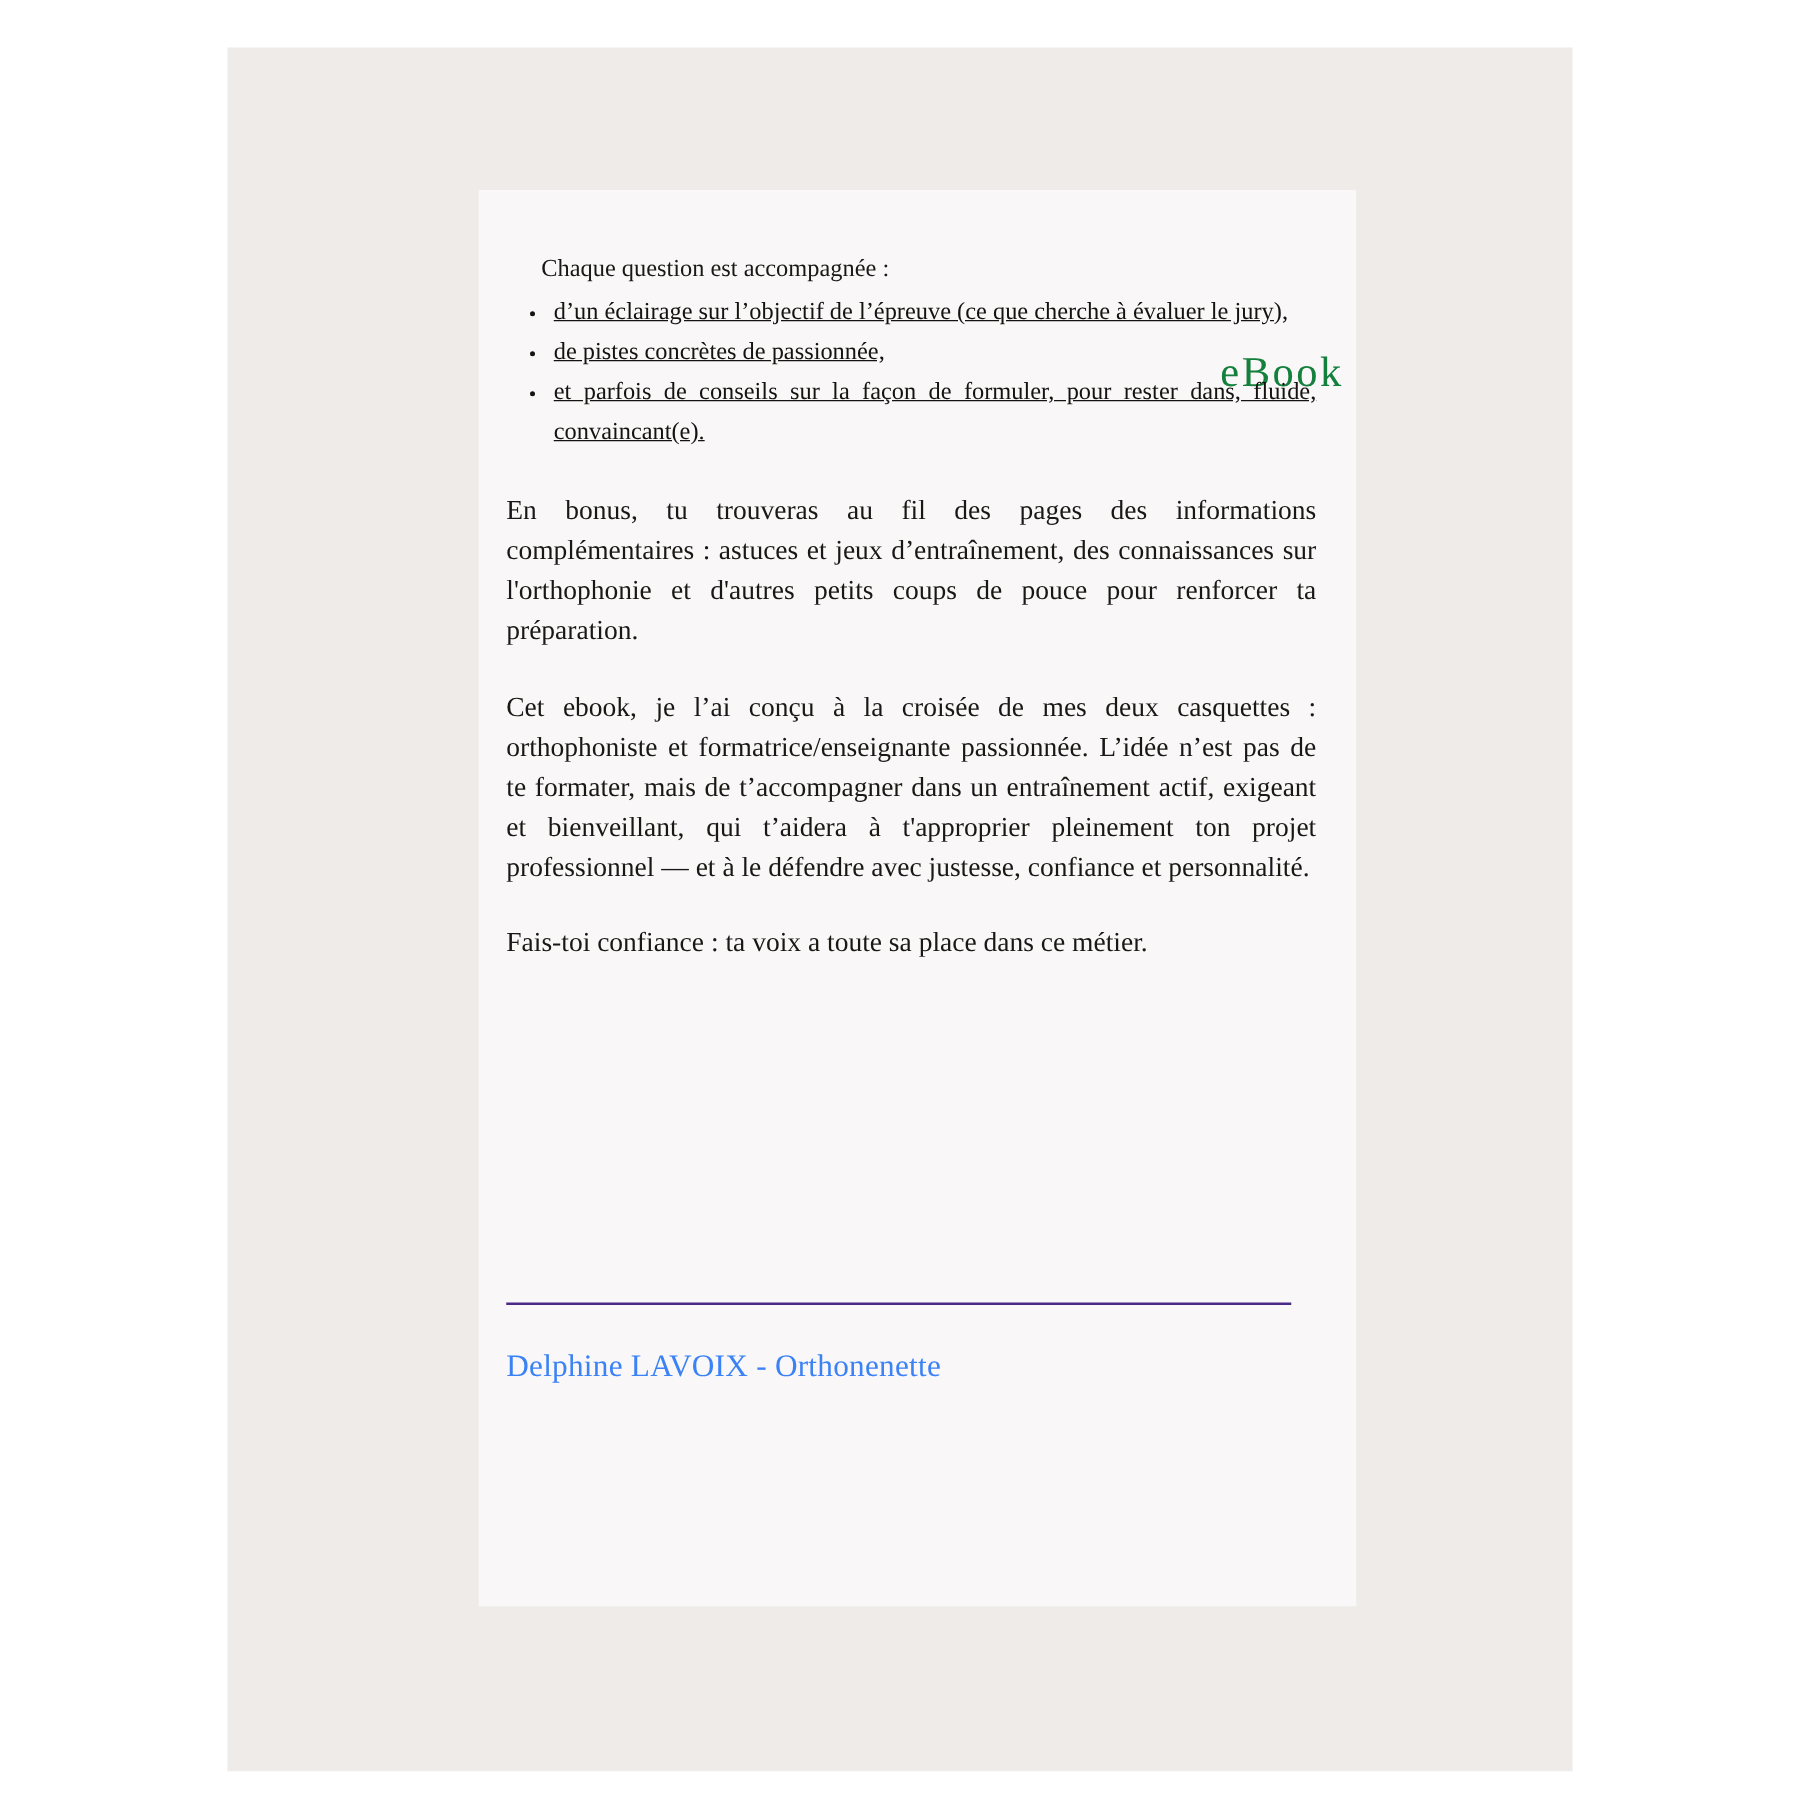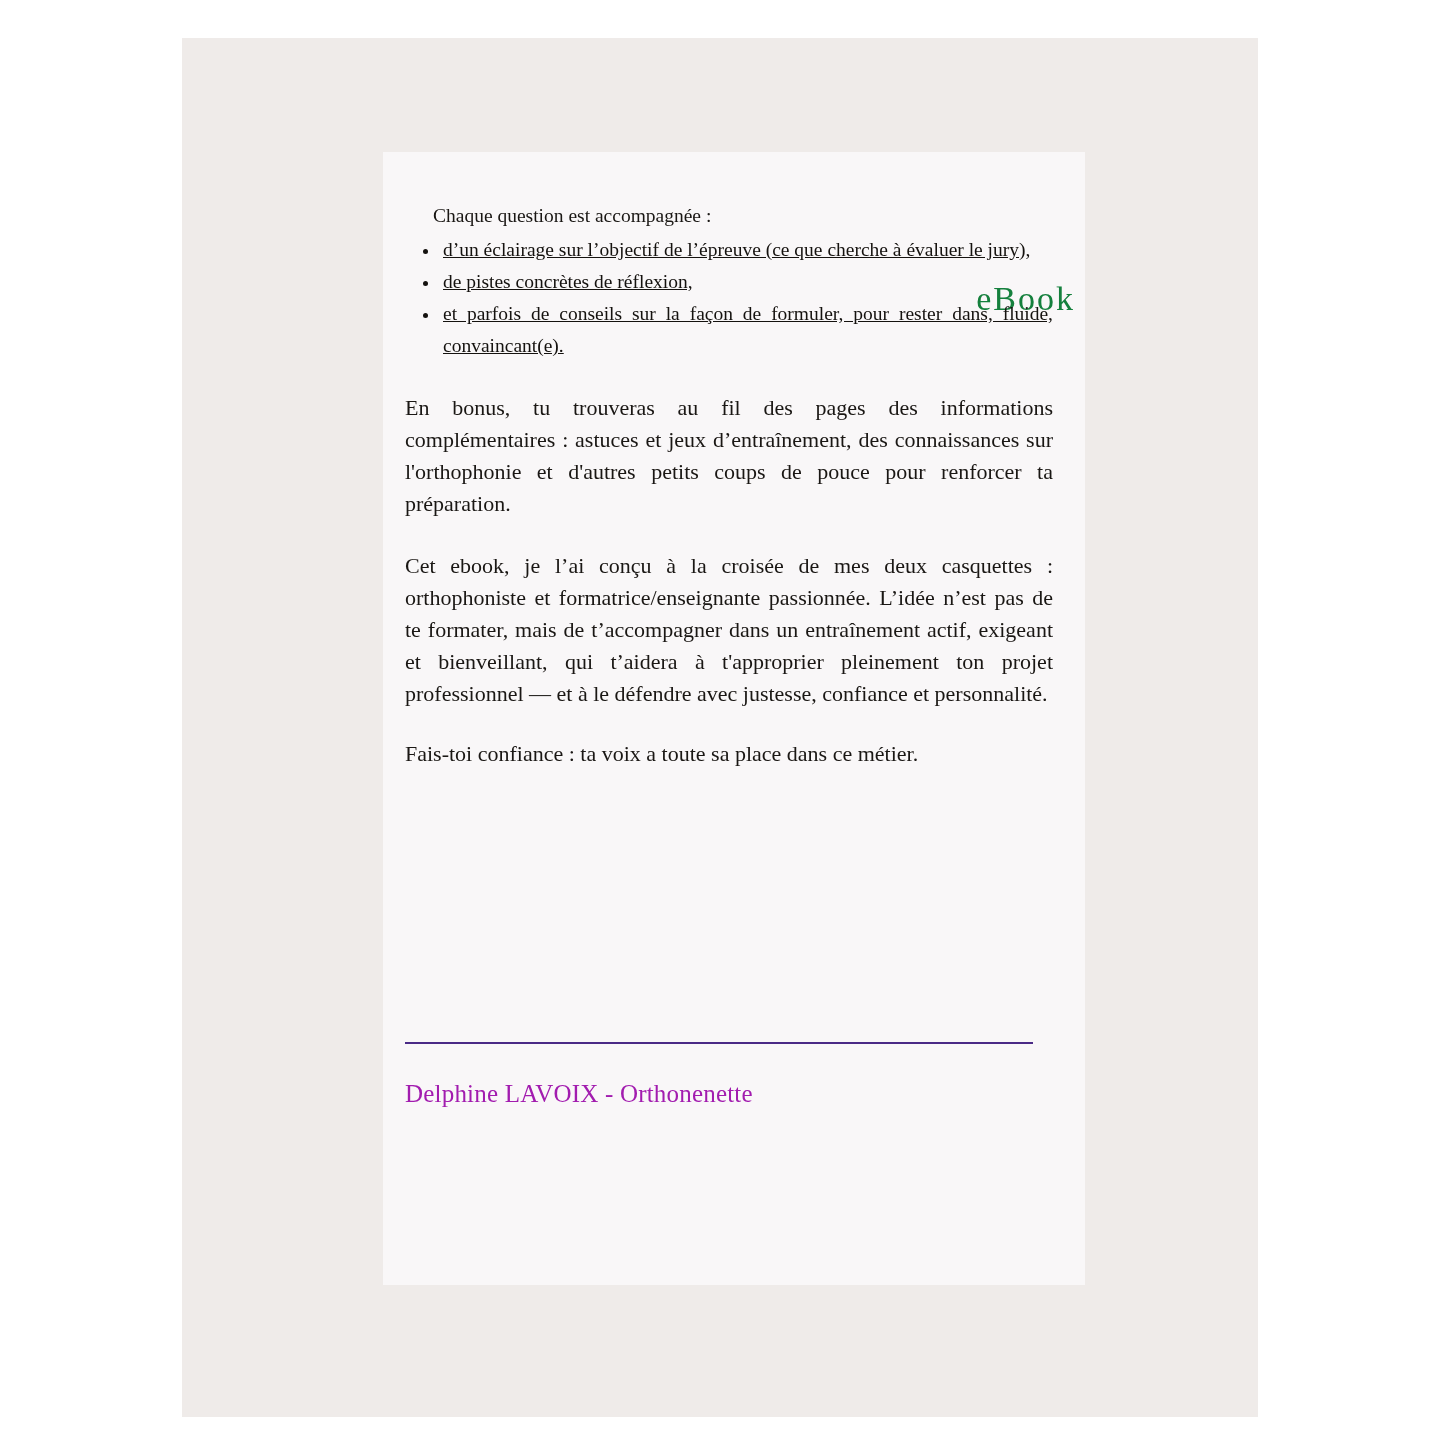--- a/index.html
+++ b/index.html
@@ -107,41 +107,41 @@
     border-top: 2.5px solid #4a2a86;
   }
 
   .signature {
     position: absolute;
     left: 405px;
     top: 1080px;
     font-family: "Liberation Serif", serif;
     font-size: 25px;
     letter-spacing: 0.2px;
-    color: #a21caf;
+    color: #3b82f6;
   }
 </style>
 </head>
 <body>
 
 <div class="canvas">
 
   <div class="mat"></div>
 
   <div class="page-sheet">
 
     <div class="watermark">eBook</div>
 
     <div class="content">
 
       <p class="para lead">Chaque question est accompagnée :</p>
 
       <ul class="bullets">
         <li>d’un éclairage sur l’objectif de l’épreuve (ce que cherche à évaluer le jury),</li>
-        <li>de pistes concrètes de réflexion,</li>
+        <li>de pistes concrètes de passionnée,</li>
         <li>et parfois de conseils sur la façon de formuler, pour rester dans, fluide, convaincant(e).</li>
       </ul>
 
       <div class="gap-lg"></div>
 
       <p class="para">En bonus, tu trouveras au fil des pages des informations complémentaires : astuces et jeux d’entraînement, des connaissances sur l'orthophonie et d'autres petits coups de pouce pour renforcer ta préparation.</p>
 
       <div class="gap-lg"></div>
 
       <p class="para">Cet ebook, je l’ai conçu à la croisée de mes deux casquettes : orthophoniste et formatrice/enseignante passionnée. L’idée n’est pas de te formater, mais de t’accompagner dans un entraînement actif, exigeant et bienveillant, qui t’aidera à t'approprier pleinement ton projet professionnel — et à le défendre avec justesse, confiance et personnalité.</p>

